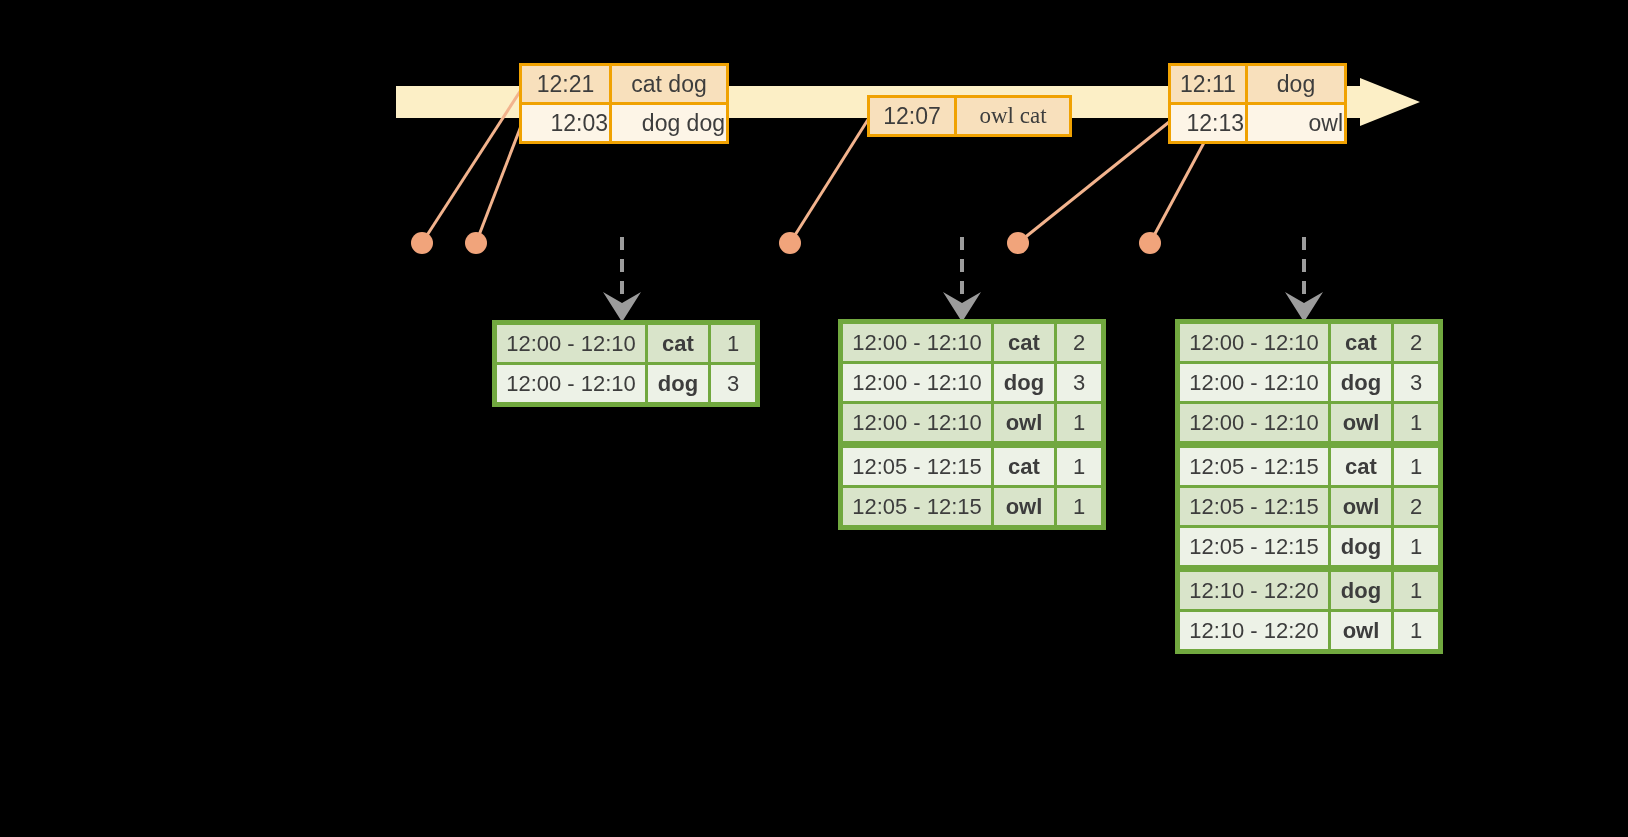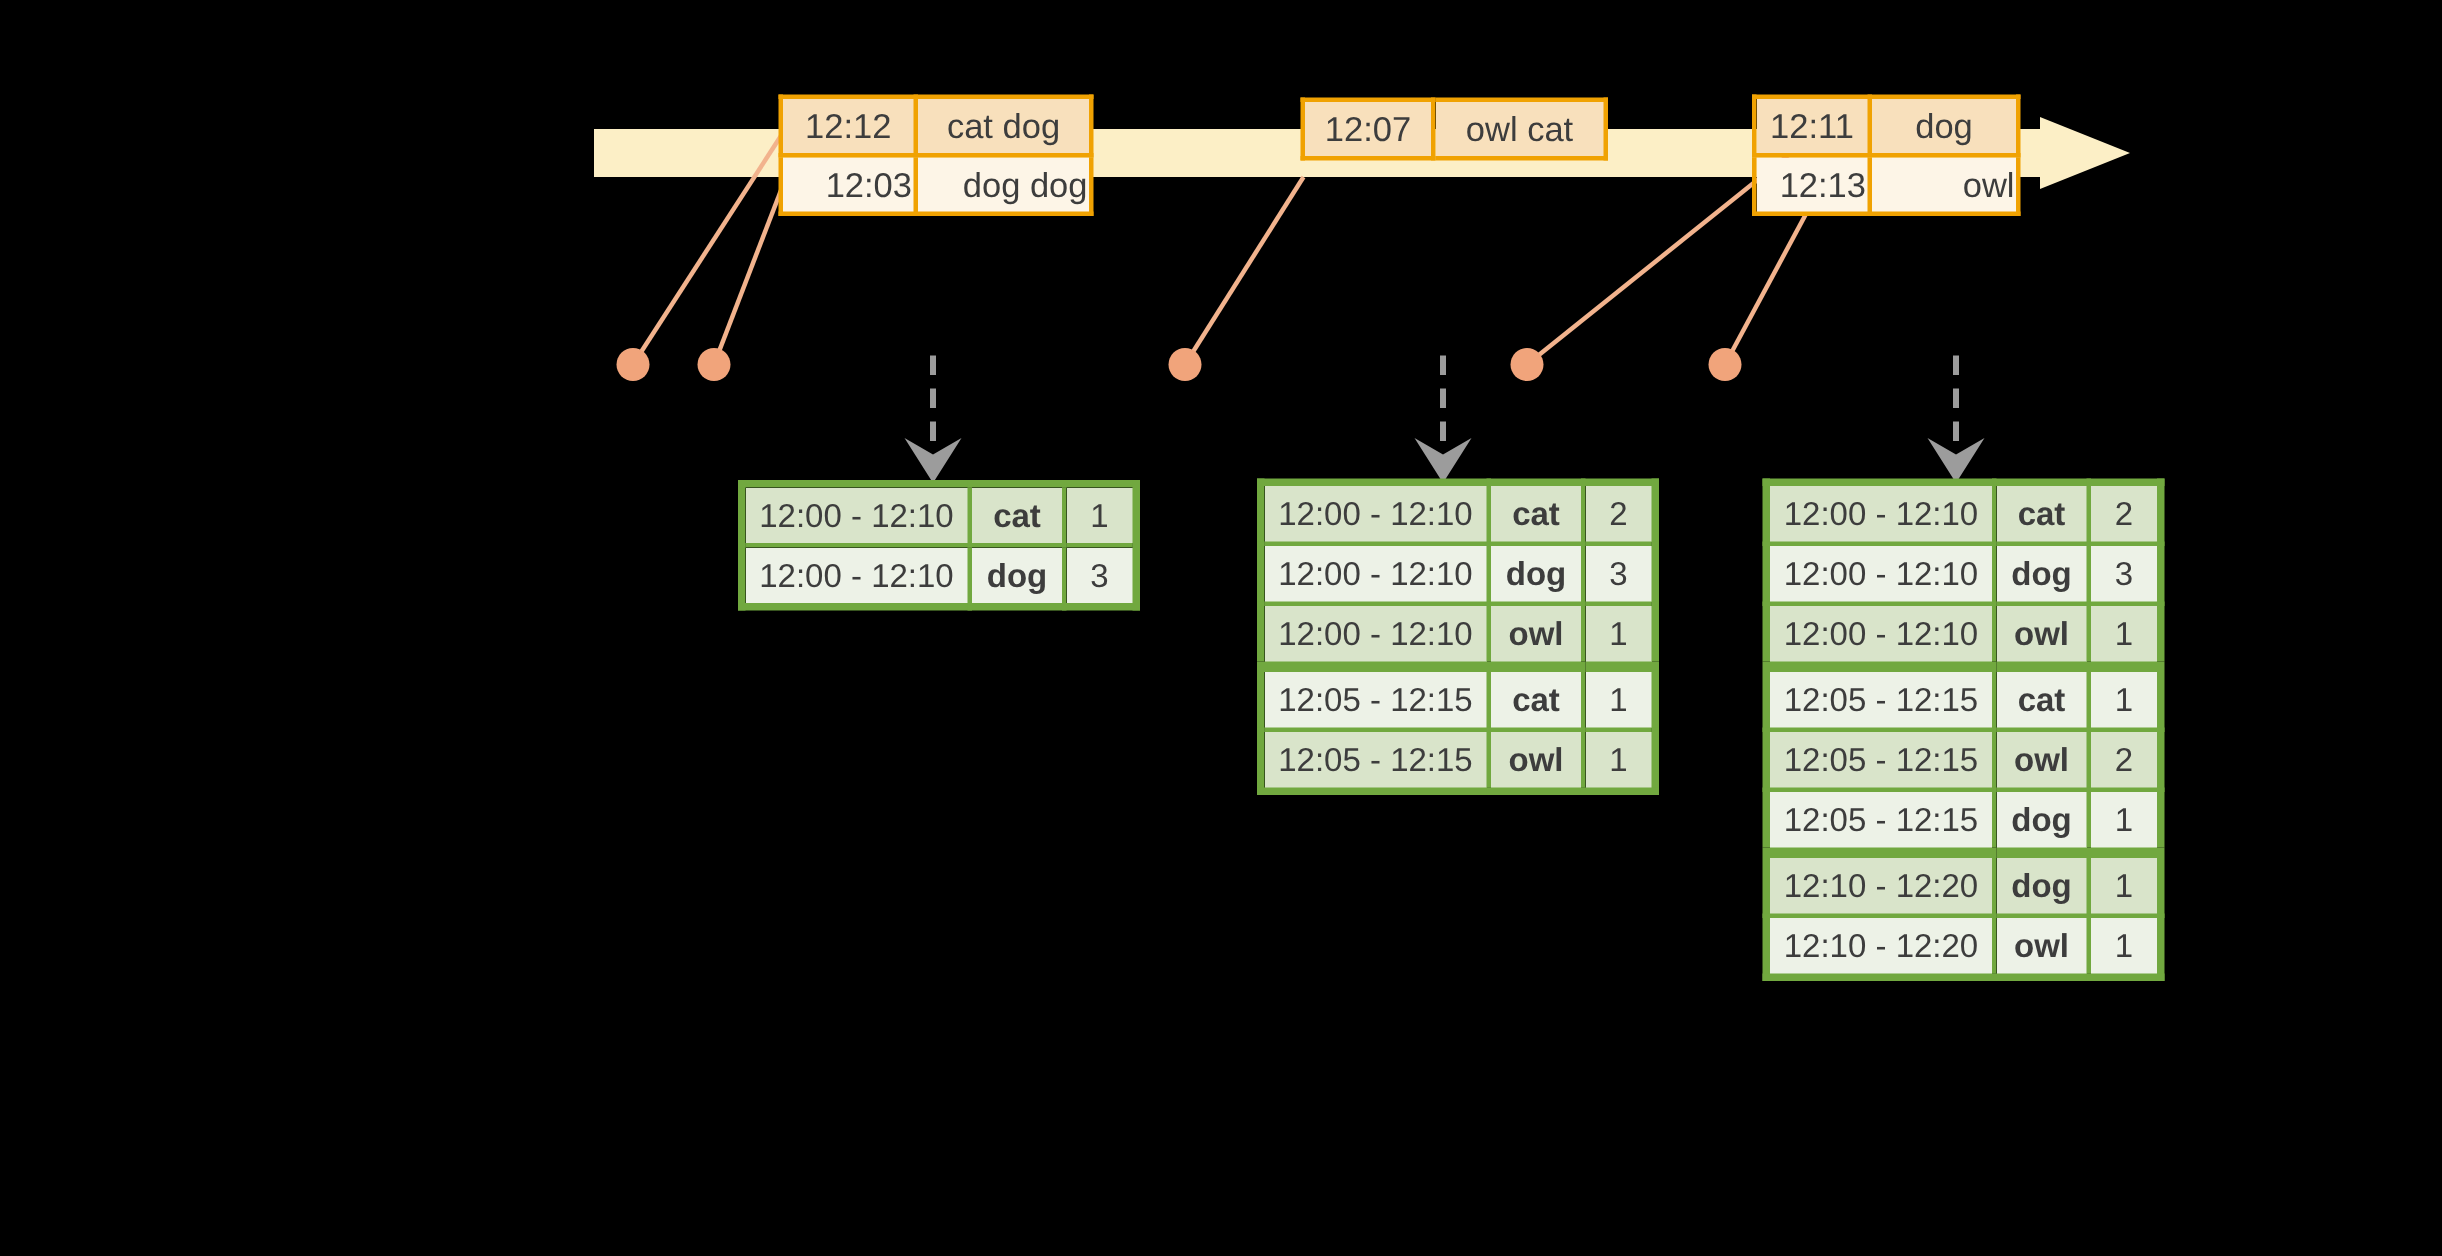--- a/index.html
+++ b/index.html
@@ -10,24 +10,24 @@
   #gfx{position:absolute;left:0;top:0;z-index:0;}
   table{border-collapse:collapse;position:absolute;z-index:2;table-layout:fixed;}
   td{text-align:center;vertical-align:middle;color:#3d3d3d;overflow:hidden;white-space:nowrap;}
 
   
   .etable{border:3px solid #F0A202;}
   .etable td{border:3px solid #F0A202;height:34px;font-size:23px;}
   .etable tr.r-dark td{background:#F8E0BC;}
   .etable tr.r-light td{background:#FDF5E7;text-align:right;}
   .etab-a .c0{width:85px;} .etab-a .c1{width:112px;margin-left:37px;}
-  .etab-b .c0{width:82px;} .etab-b .c1{width:110px;}
+  .etab-b .c0{width:82px;} .etab-b .c1{width:110px;font-family:Liberation Serif, serif;}
   .etab-c .c0{width:72px;} .etab-c .c1{width:94px;}
   .etab-a{left:519px;top:63px;}
-  .etab-b{left:867px;top:65px;}
+  .etab-b{left:867px;top:95px;}
   .etab-c{left:1168px;top:63px;}
 
   
   .gtable{border:5px solid #71A83F;padding-left:40px;}
   .gtable td{border:3px solid #71A83F;height:35px;font-size:22px;}
   .gtable tr.r-dark td{background:#D9E4CA;}
   .gtable tr.r-light td{background:#EDF2E7;}
   .gtable tr.group-start td{border-top-width:7px;}
   .gtable .c0{width:146px;} .gtable .c1{width:58px;font-weight:bold;} .gtable .c2{width:42px;}
   .gtab-1{left:492px;top:320px;}
@@ -72,21 +72,21 @@
       <g>
         <line x1="1304" y1="237" x2="1304" y2="296" stroke="#9C9C9C" stroke-width="4" stroke-dasharray="13 9"></line>
         <polygon points="1285,292 1304,322 1323,292 1304,303" fill="#9C9C9C"></polygon>
       </g>
     </g>
   </svg>
 
   <table class="etable etab-a">
     <tbody>
         <tr class="r-dark">
-          <td class="c0">12:12</td>
+          <td class="c0">12:21</td>
           <td class="c1">cat dog</td>
         </tr>
         <tr class="r-light group-start">
           <td class="c0">12:03</td>
           <td class="c1">dog dog</td>
         </tr>
       </tbody>
   </table>
   <table class="etable etab-b">
     <tbody>

